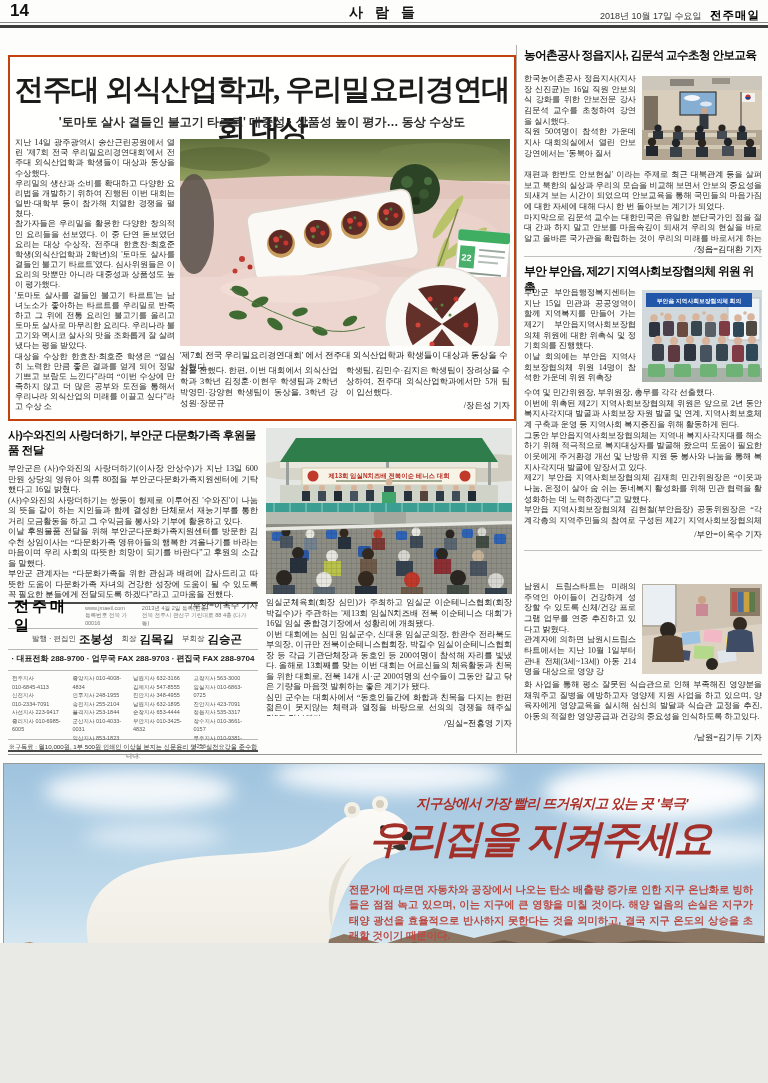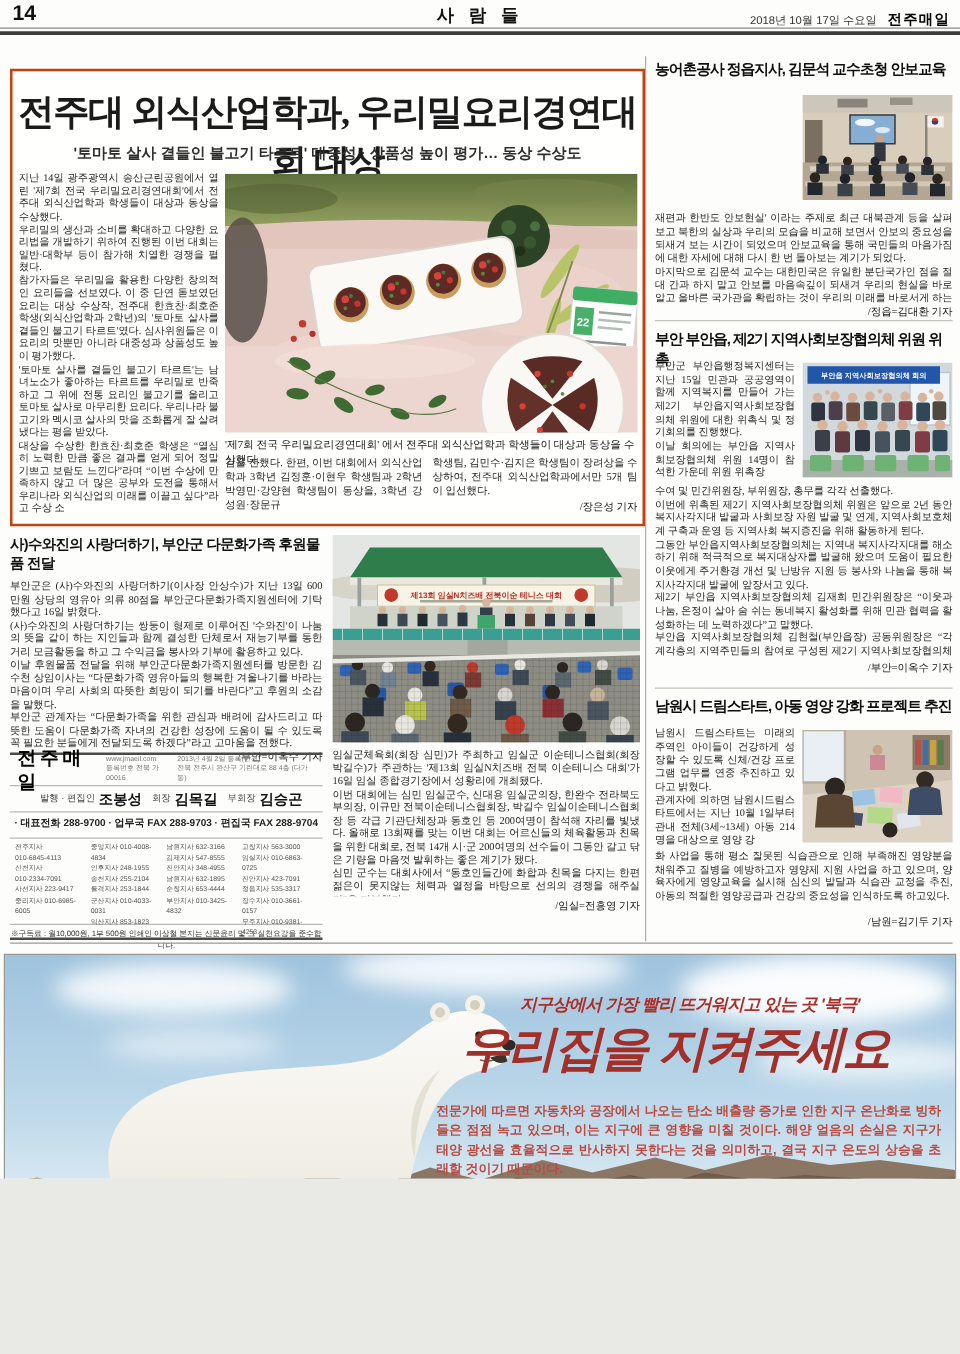--- a/index.html
+++ b/index.html
@@ -401,20 +401,22 @@
     <div class="body8" style="height:118px;">임실군체육회(회장 심민)가 주최하고 임실군 이순테니스협회(회장 박길수)가 주관하는 '제13회 임실N치즈배 전북 이순테니스 대회'가 16일 임실 종합경기장에서 성황리에 개최됐다.
 이번 대회에는 심민 임실군수, 신대용 임실군의장, 한완수 전라북도부의장, 이규만 전북이순테니스협회장, 박길수 임실이순테니스협회장 등 각급 기관단체장과 동호인 등 200여명이 참석해 자리를 빛냈다. 올해로 13회째를 맞는 이번 대회는 어르신들의 체육활동과 친목을 위한 대회로, 전북 14개 시·군 200여명의 선수들이 그동안 갈고 닦은 기량을 마음껏 발휘하는 좋은 계기가 됐다.
 심민 군수는 대회사에서 “동호인들간에 화합과 친목을 다지는 한편 젊은이 못지않는 체력과 열정을 바탕으로 선의의 경쟁을 해주실 것”을 당부했다.</div>
     <span class="byline">/임실=전흥영 기자</span>
   </div>
 
   <div class="sep-v"></div>
 
   <div class="sb" style="top:48px;height:200px;">
     <div class="sbh">농어촌공사 정읍지사, 김문석 교수초청 안보교육</div>
+    <div class="sblead" style="top:26px;height:92px;">한국농어촌공사 정읍지사(지사장 신진균)는 16일 직원 안보의식 강화를 위한 안보전문 강사 김문석 교수를 초청하여 강연을 실시했다.
+직원 50여명이 참석한 가운데 지사 대회의실에서 열린 안보강연에서는 '동북아 질서</div>
     <svg class="sbphoto" style="top:28px;" width="120" height="84" viewBox="0 0 120 84">
       <rect width="120" height="84" fill="#d9cdbb"></rect>
       <rect width="120" height="14" fill="#cdc6ba"></rect>
       <rect x="28" y="3" width="24" height="7" fill="#8a857c"></rect>
       <rect x="70" y="2" width="18" height="6" fill="#989288"></rect>
       <rect x="2" y="20" width="14" height="36" fill="#7b6f5f"></rect>
       <rect x="38" y="16" width="36" height="23" fill="#86aed2" stroke="#3a3a38" stroke-width="1.2"></rect>
       <ellipse cx="50" cy="22" rx="8" ry="3" fill="#fff" opacity=".9"></ellipse>
       <ellipse cx="64" cy="28" rx="6" ry="2.5" fill="#fff" opacity=".7"></ellipse>
       <rect x="98" y="16" width="2" height="40" fill="#8a8378"></rect>
@@ -513,21 +515,20 @@
 이번에 위촉된 제2기 지역사회보장협의체 위원은 앞으로 2년 동안 복지사각지대 발굴과 사회보장 자원 발굴 및 연계, 지역사회보호체계 구축과 운영 등 지역사회 복지증진을 위해 활동하게 된다.
 그동안 부안읍지역사회보장협의체는 지역내 복지사각지대를 해소하기 위해 적극적으로 복지대상자를 발굴해 왔으며 도움이 필요한 이웃에게 주거환경 개선 및 난방유 지원 등 봉사와 나눔을 통해 복지사각지대 발굴에 앞장서고 있다.
 제2기 부안읍 지역사회보장협의체 김재희 민간위원장은 “이웃과 나눔, 온정이 살아 숨 쉬는 동네복지 활성화를 위해 민관 협력을 활성화하는 데 노력하겠다”고 말했다.
 부안읍 지역사회보장협의체 김현철(부안읍장) 공동위원장은 “각계각층의 지역주민들의 참여로 구성된 제2기 지역사회보장협의체가 첫걸음을 내딛게 됐다”며 “복지사각지대에 놓여 소외되는 이웃이 발생하지 않도록 더 많은 관심과 사랑을 가져 달라”고 당부했다.</div>
     <span class="byline" style="position:absolute;right:0;top:263px;">/부안=이옥수 기자</span>
   </div>
 
   <div class="sep-h" style="left:524px;top:550px;width:238px;"></div>
 
   <div class="sb" style="top:558px;height:192px;">
-    <div class="sbh">남원시 드림스타트, 아동 영양 강화 프로젝트 추진</div>
     <div class="sblead" style="top:24px;height:94px;">남원시 드림스타트는 미래의 주역인 아이들이 건강하게 성장할 수 있도록 신체/건강 프로그램 업무를 연중 추진하고 있다고 밝혔다.
 관계자에 의하면 남원시드림스타트에서는 지난 10월 1일부터 관내 전체(3세~13세) 아동 214명을 대상으로 영양 강</div>
     <svg class="sbphoto" style="top:26px;" width="120" height="90" viewBox="0 0 120 90">
       <rect width="120" height="90" fill="#cfc4b4"></rect>
       <rect x="0" y="0" width="34" height="42" fill="#e9eff3"></rect>
       <rect x="0" y="0" width="34" height="42" fill="none" stroke="#b5ad9e" stroke-width="2"></rect>
       <rect x="88" y="4" width="30" height="28" fill="#8a7a66"></rect>
       <rect x="90" y="8" width="5" height="20" fill="#b5534a"></rect>
         <rect x="96" y="8" width="5" height="20" fill="#4a6d9c"></rect>
       <rect x="102" y="8" width="5" height="20" fill="#c9a13e"></rect>

